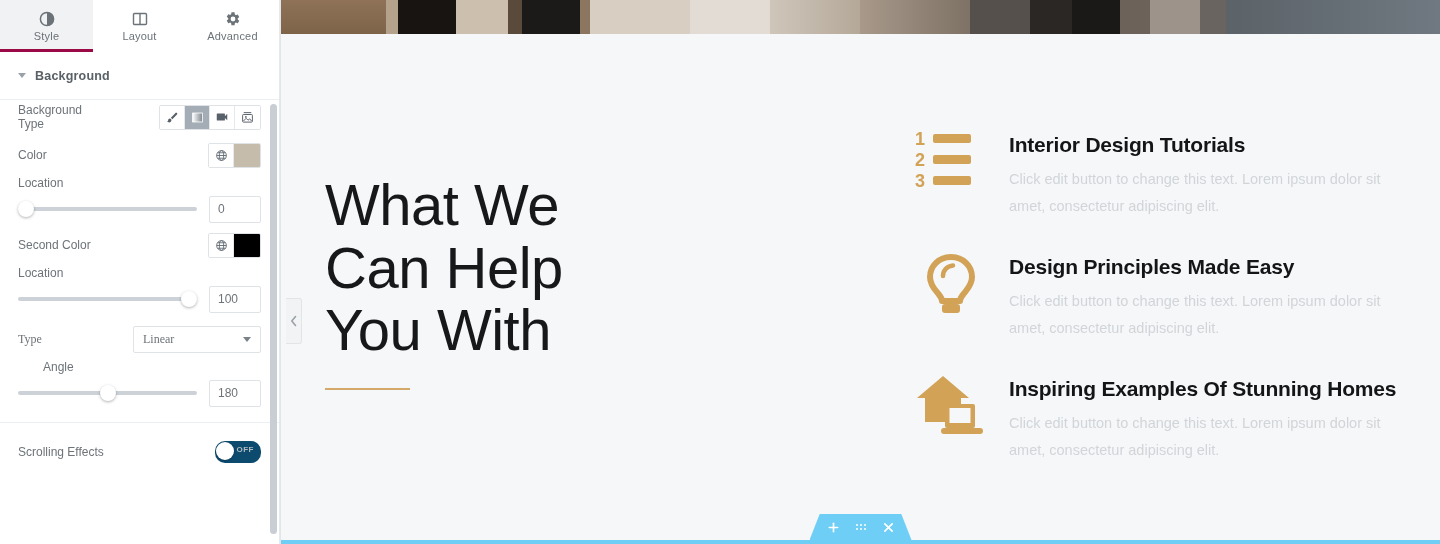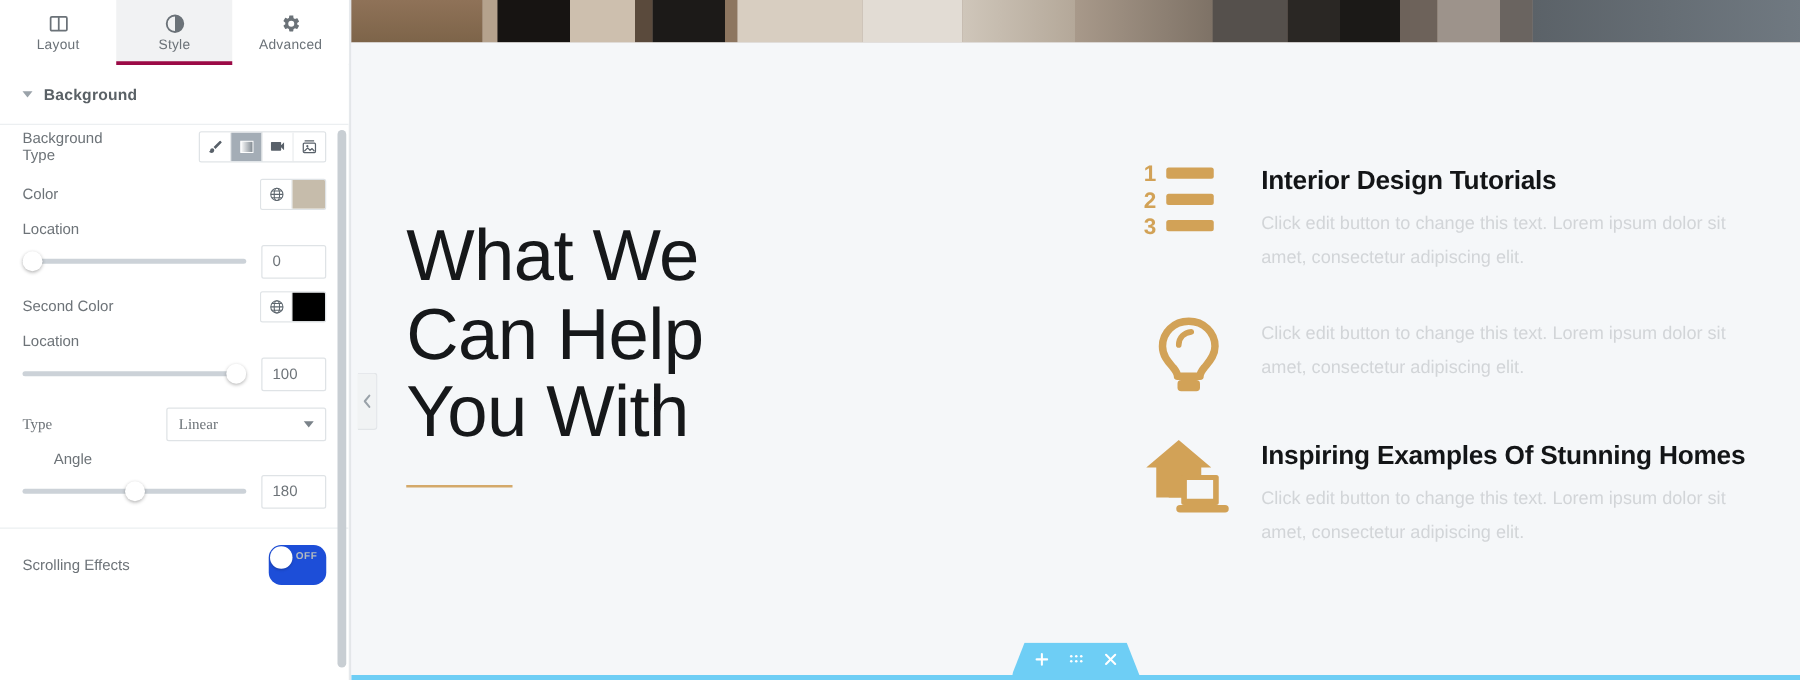--- a/index.html
+++ b/index.html
@@ -253,23 +253,23 @@
     border-top: 5px solid #7a8289;
   }
 
   .divider {
     border-top: 1px solid #eceff1;
     margin: 12px -18px 0;
   }
 
   
   .switch {
-    width: 46px; height: 32px;
+    width: 46px; height: 22px;
     border-radius: 10px;
-    background: #1d4ed8;
+    background: #0c4a6e;
     position: relative;
     cursor: pointer;
     flex: 0 0 46px;
   }
   .switch .knob {
     position: absolute;
     left: 1px; top: 1px;
     width: 18px; height: 18px;
     border-radius: 50%;
     background: #fff;
@@ -433,37 +433,37 @@
   }
 </style>
 </head>
 <body>
 
 <div id="app">
 
   <div id="panel">
 
     <div class="panel-tabs">
+      <div class="panel-tab active">
+        <span class="tab-ico">
+          <svg width="16" height="16" viewBox="0 0 16 16">
+            <circle cx="8" cy="8" r="6.6" fill="none" stroke="currentColor" stroke-width="1.5"></circle>
+            <path d="M8 1.4 A6.6 6.6 0 0 1 8 14.6 Z" fill="currentColor"></path>
+          </svg>
+        </span>
+        <span class="tab-label">Style</span>
+      </div>
       <div class="panel-tab">
         <span class="tab-ico">
           <svg width="16" height="16" viewBox="0 0 16 16" fill="none" stroke="currentColor" stroke-width="1.4">
             <rect x="1.5" y="2.5" width="13" height="11" rx="1"></rect>
             <line x1="8" y1="2.5" x2="8" y2="13.5"></line>
           </svg>
         </span>
         <span class="tab-label">Layout</span>
-      </div>
-      <div class="panel-tab active">
-        <span class="tab-ico">
-          <svg width="16" height="16" viewBox="0 0 16 16">
-            <circle cx="8" cy="8" r="6.6" fill="none" stroke="currentColor" stroke-width="1.5"></circle>
-            <path d="M8 1.4 A6.6 6.6 0 0 1 8 14.6 Z" fill="currentColor"></path>
-          </svg>
-        </span>
-        <span class="tab-label">Style</span>
       </div>
       <div class="panel-tab">
         <span class="tab-ico">
           <svg width="16" height="16" viewBox="0 0 24 24" fill="currentColor">
             <path d="M19.14 12.94a7.07 7.07 0 0 0 .06-.94 7.07 7.07 0 0 0-.06-.94l2.03-1.58a.49.49 0 0 0 .12-.62l-1.92-3.32a.49.49 0 0 0-.59-.22l-2.39.96a7.05 7.05 0 0 0-1.62-.94l-.36-2.54A.48.48 0 0 0 13.93 2h-3.84a.48.48 0 0 0-.48.4l-.36 2.55c-.59.24-1.13.56-1.62.94l-2.39-.96a.48.48 0 0 0-.59.22L2.73 8.47a.48.48 0 0 0 .12.62l2.03 1.58a7.6 7.6 0 0 0 0 1.88l-2.03 1.58a.49.49 0 0 0-.12.62l1.92 3.32c.12.22.38.3.59.22l2.39-.96c.5.38 1.03.7 1.62.94l.36 2.55c.04.23.24.4.48.4h3.84c.24 0 .44-.17.48-.4l.36-2.55c.59-.24 1.12-.56 1.62-.94l2.39.96c.22.08.47 0 .59-.22l1.92-3.32a.49.49 0 0 0-.12-.62zM12 15.6A3.6 3.6 0 1 1 15.6 12 3.6 3.6 0 0 1 12 15.6z"></path>
           </svg>
         </span>
         <span class="tab-label">Advanced</span>
       </div>
     </div>
@@ -664,20 +664,21 @@
 
         <div class="feature">
           <div class="feature-icon">
             <svg width="60" height="66" viewBox="0 0 60 66" fill="none" stroke="currentColor">
               <path d="M30 5 C18 5 9 14 9 25 c0 8 5 13 8.5 17 2.5 3 3.5 5 3.5 7 h18 c0-2 1-4 3.5-7 C45.5 38 51 33 51 25 51 14 42 5 30 5 z" stroke-width="6" stroke-linejoin="round"></path>
               <rect x="21" y="52" width="18" height="9" rx="3" fill="currentColor" stroke="none"></rect>
               <path d="M22 24 c0-6 4.5-10 10-10.5" stroke-width="4.5" stroke-linecap="round"></path>
             </svg>
           </div>
           <div class="feature-text">
+            <div class="feature-title">Design Principles Made Easy</div>
             <div class="feature-desc">Click edit button to change this text. Lorem ipsum dolor sit amet, consectetur adipiscing elit.</div>
           </div>
         </div>
 
         <div class="feature">
           <div class="feature-icon">
             <svg width="72" height="62" viewBox="0 0 72 62" fill="currentColor">
               <path d="M2 24 L28 2 L54 24 L46 24 L46 48 L10 48 L10 24 Z"></path>
               <rect x="20" y="30" width="12" height="18"></rect>
               <rect x="30" y="30" width="30" height="24" rx="2" fill="currentColor"></rect>

